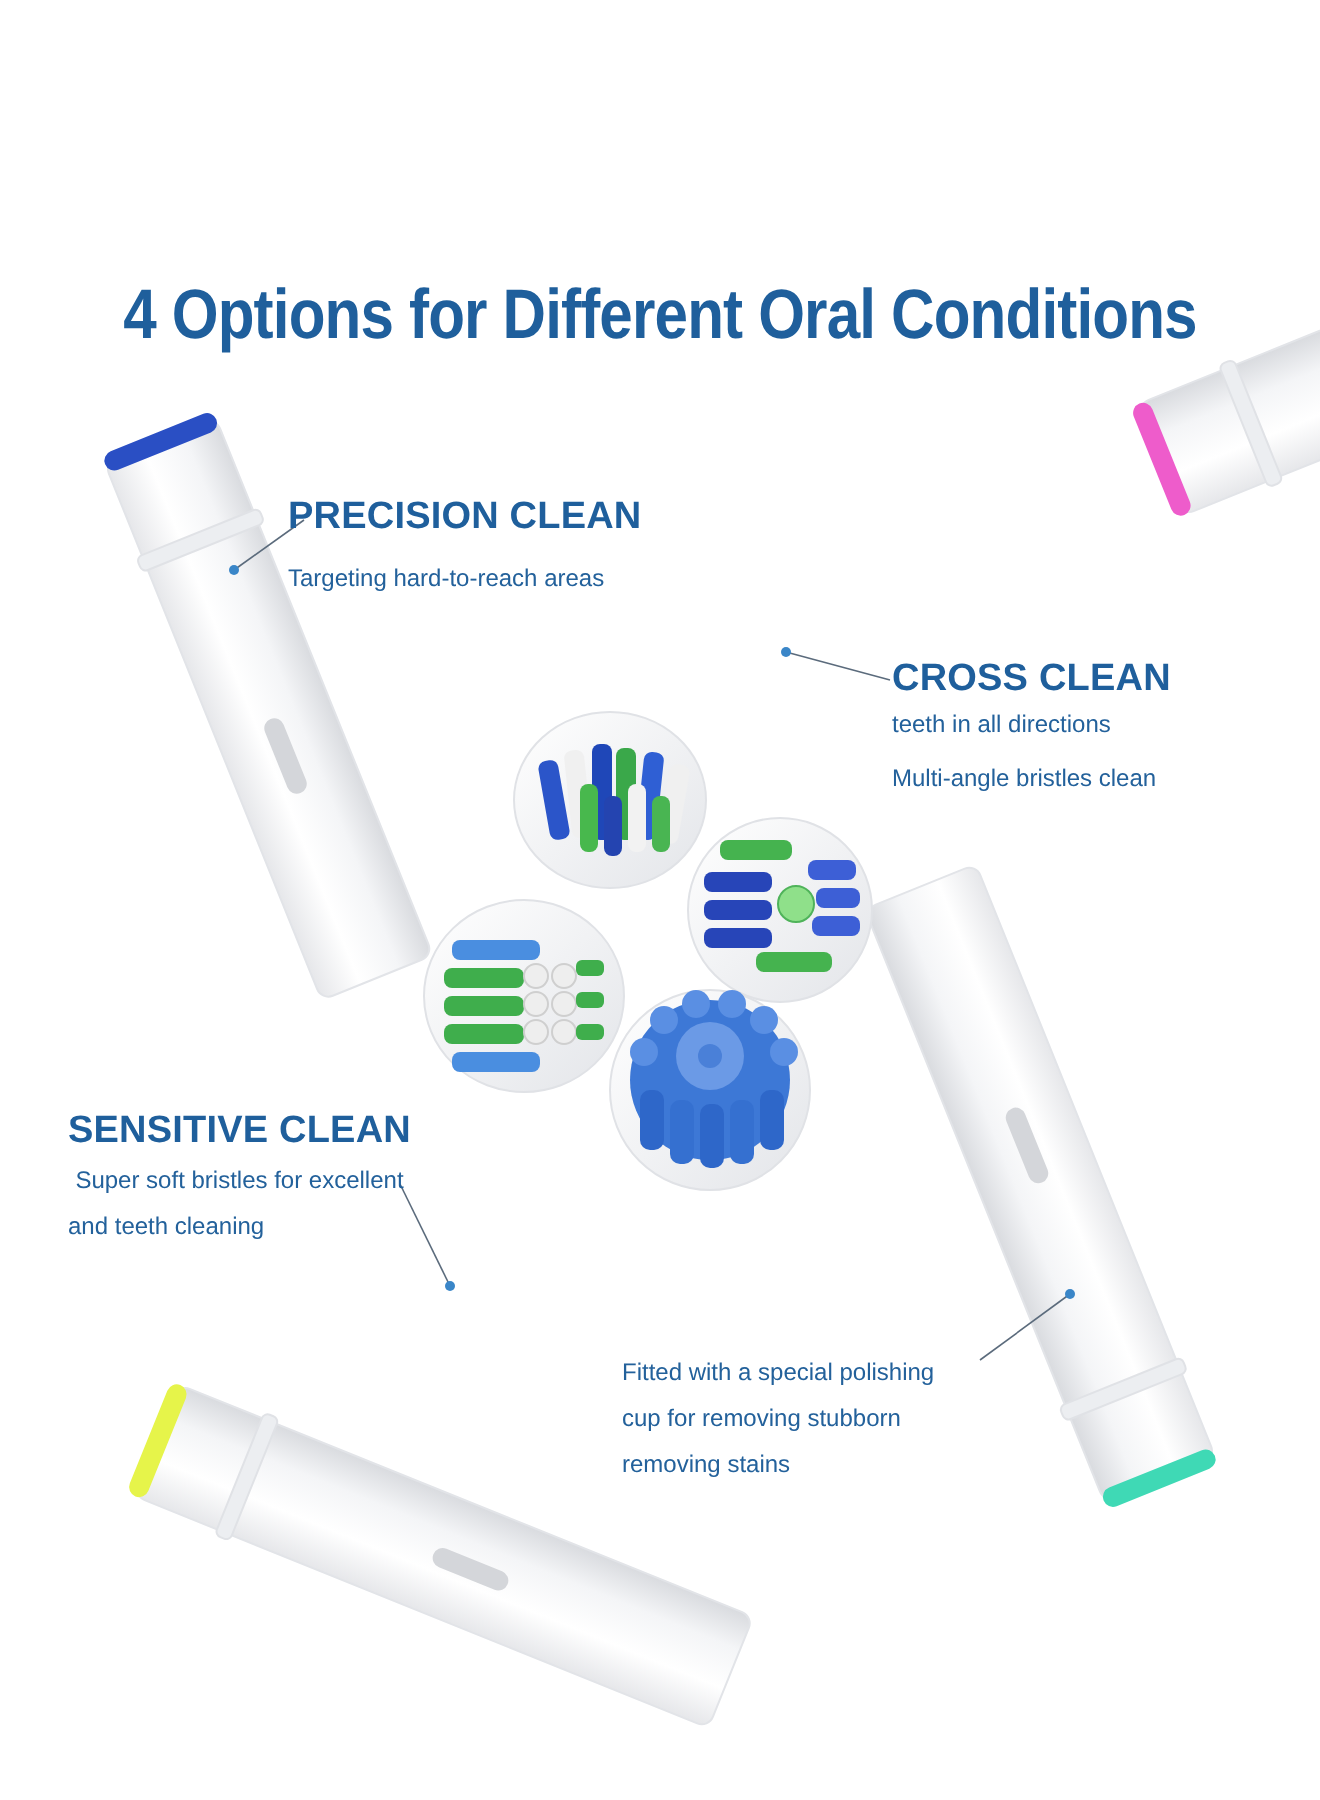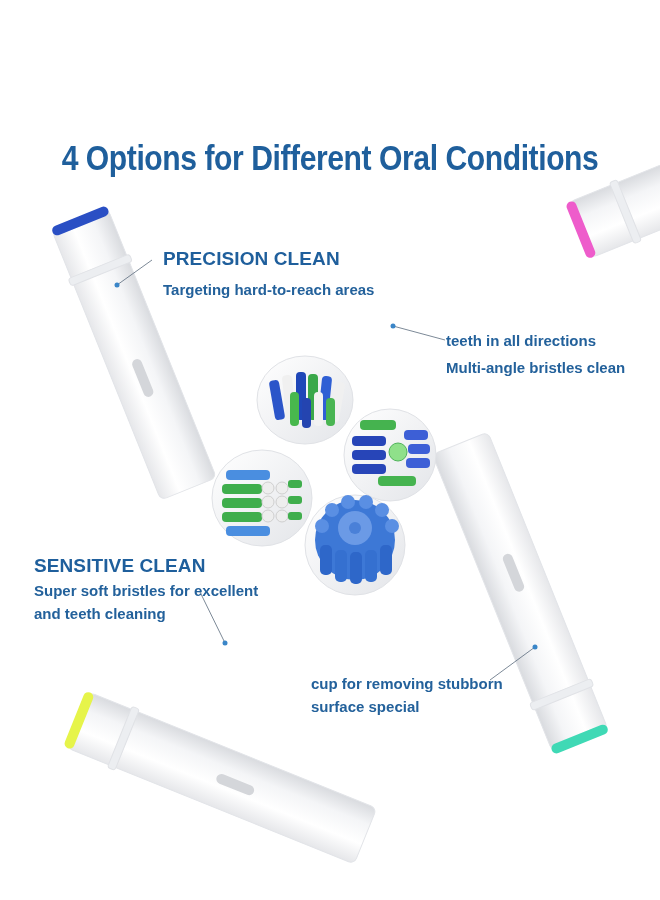--- a/index.html
+++ b/index.html
@@ -6,21 +6,21 @@
     body { width: 660px; height: 900px; position: relative; overflow: hidden; font-family: "Liberation Sans", sans-serif; }
     .title {
       position: absolute; left: 0; top: 138px; width: 660px; text-align: center;
       font-family: "Liberation Sans", sans-serif; font-weight: 700; font-size: 35px;
       color: #1f5f9c; letter-spacing: -0.5px; transform: scaleX(0.86); transform-origin: center;
       margin: 0;
     }
     .art { position: absolute; left: 0; top: 0; width: 660px; height: 900px; }
     .callout { position: absolute; color: #1f5f9c; font-family: "Liberation Sans", sans-serif; }
     .callout .h { font-weight: 700; font-size: 19px; line-height: 22px; letter-spacing: 0.1px; }
-    .callout .d { font-weight: 700; font-size: 15px; line-height: 23px; color: #23619b; }
+    .callout .d { font-weight: 400; font-size: 12px; line-height: 23px; color: #23619b; }
   </style>
 </head>
 <body>
 
 <h1 class="title">4 Options for Different Oral Conditions</h1>
 
 <svg class="art" viewBox="0 0 660 900" xmlns="http://www.w3.org/2000/svg">
   <defs>
     <linearGradient id="handle" x1="0" y1="0" x2="1" y2="0">
       <stop offset="0" stop-color="#e6e7ea"></stop>
@@ -131,32 +131,34 @@
     <circle cx="117" cy="285" r="2.5" stroke="none"></circle>
     <line x1="393" y1="326" x2="445" y2="340"></line>
     <circle cx="393" cy="326" r="2.5" stroke="none"></circle>
     <line x1="225" y1="643" x2="200" y2="592"></line>
     <circle cx="225" cy="643" r="2.5" stroke="none"></circle>
     <line x1="535" y1="647" x2="490" y2="680"></line>
     <circle cx="535" cy="647" r="2.5" stroke="none"></circle>
   </g>
 </svg>
 
-<div class="callout" style="left:163px; top:248px;">
+<div class="callout" style="left:144px; top:248px;">
   <div class="h">PRECISION CLEAN</div>
   <div class="d" style="margin-top:8px;">Targeting hard-to-reach areas</div>
 </div>
 
 <div class="callout" style="left:446px; top:329px;">
+  <div class="h">CROSS CLEAN</div>
   <div class="d">teeth in all directions</div>
   <div class="d" style="margin-top:4px;">Multi-angle bristles clean</div>
 </div>
 
 <div class="callout" style="left:34px; top:555px;">
   <div class="h">SENSITIVE CLEAN</div>
   <div class="d" style="margin-top:2px;text-align:center;">Super soft bristles for excellent</div>
   <div class="d">and teeth cleaning</div>
 </div>
 
 <div class="callout" style="left:311px; top:672px;">
+  <div class="d" style="margin-top:3px;">Fitted with a special polishing</div>
   <div class="d">cup for removing stubborn</div>
-  <div class="d">surface special</div>
+  <div class="d">removing stains</div>
 </div>
 
 </body></html>

